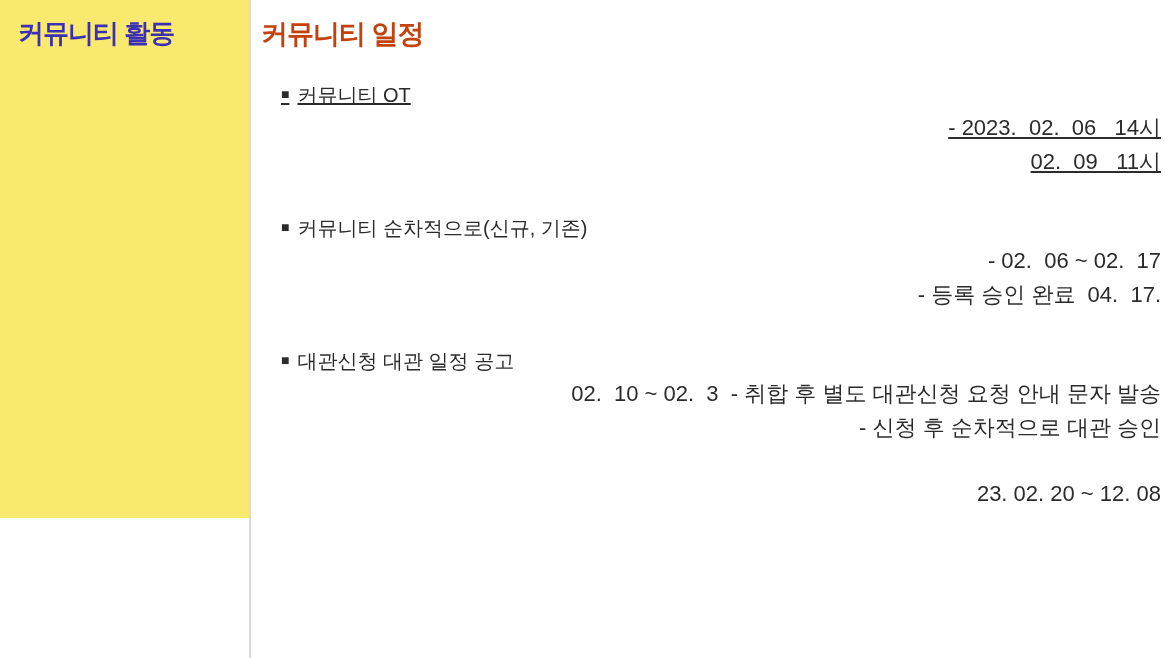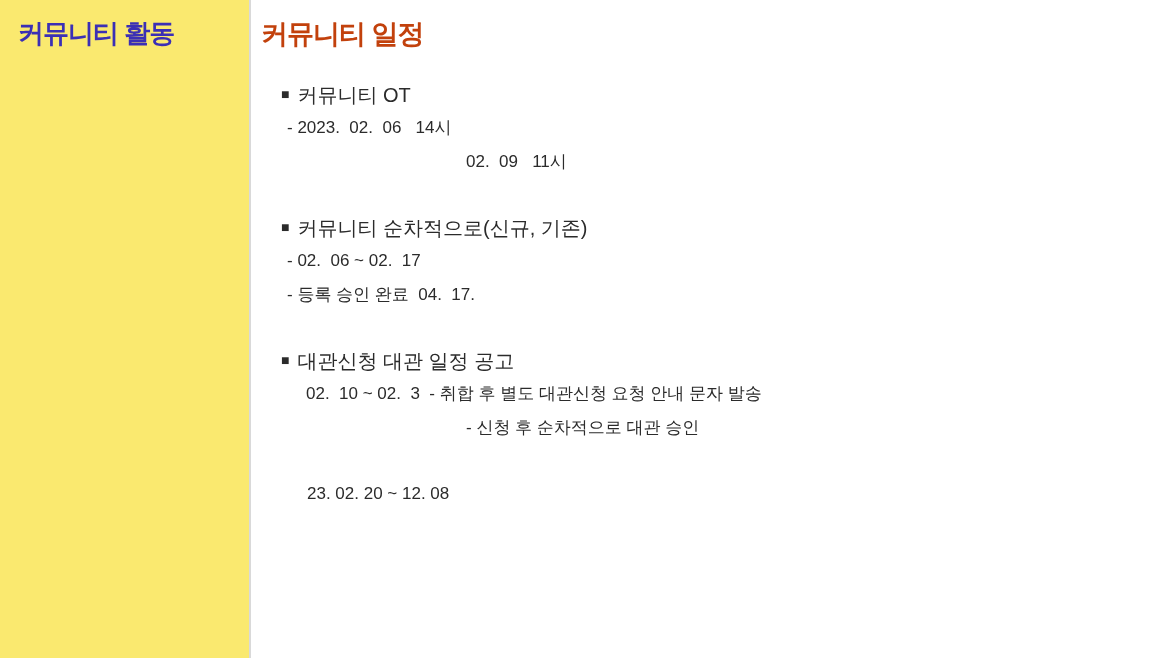--- a/index.html
+++ b/index.html
@@ -18,21 +18,21 @@
     width: 1170px;
     height: 658px;
     background: #ffffff;
   }
   
   .sidebar {
     position: absolute;
     left: 0;
     top: 0;
     width: 249px;
-    height: 658px;
+    height: 518px;
     background: #fae96f;
   }
   .sidebar-title {
     position: absolute;
     left: 18px;
     top: 16px;
     font-size: 26px;
     font-weight: bold;
     color: #3b2fb5;
     letter-spacing: -1px;
@@ -84,30 +84,31 @@
     color: #2b2b2b;
     white-space: nowrap;
   }
   .heading .marker {
     font-size: 14px;
     vertical-align: 3px;
     margin-right: 8px;
     color: #2b2b2b;
   }
   .line {
-    font-size: 17px;
+    font-size: 22px;
     line-height: 34px;
     color: #2b2b2b;
     white-space: pre;
+    text-align: right;
   }
   .indent-1 { padding-left: 6px; }
   .indent-2 { padding-left: 25px; }
   .indent-3 { padding-left: 185px; }
   .indent-4 { padding-left: 26px; }
-  .gap-g1 { margin-bottom: 32px; }
+  .gap-g1 { margin-bottom: 32px; text-decoration: underline; }
   .gap-g2 { margin-bottom: 32px; }
   .gap-g3 { margin-bottom: 32px; }
 </style>
 </head>
 <body>
 
 <div class="slide">
 
   <div class="sidebar">
     <div class="sidebar-title">커뮤니티 활동</div>

